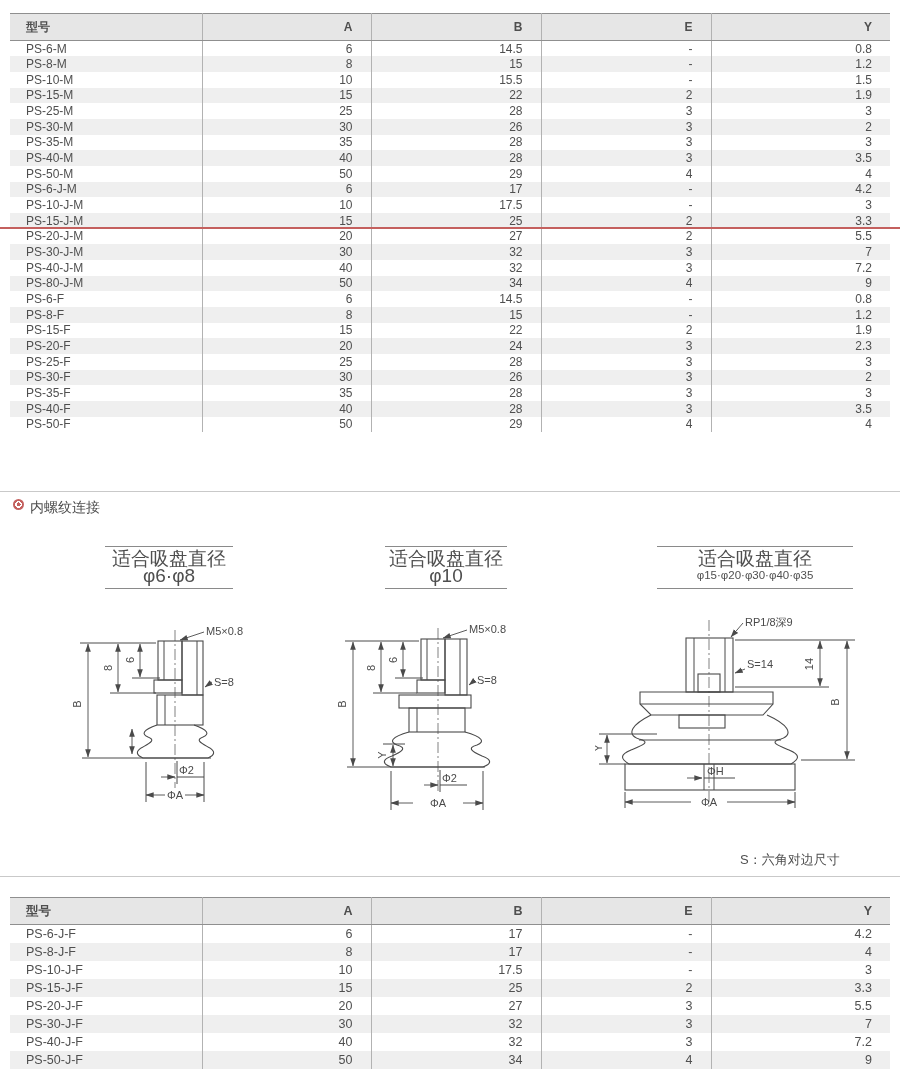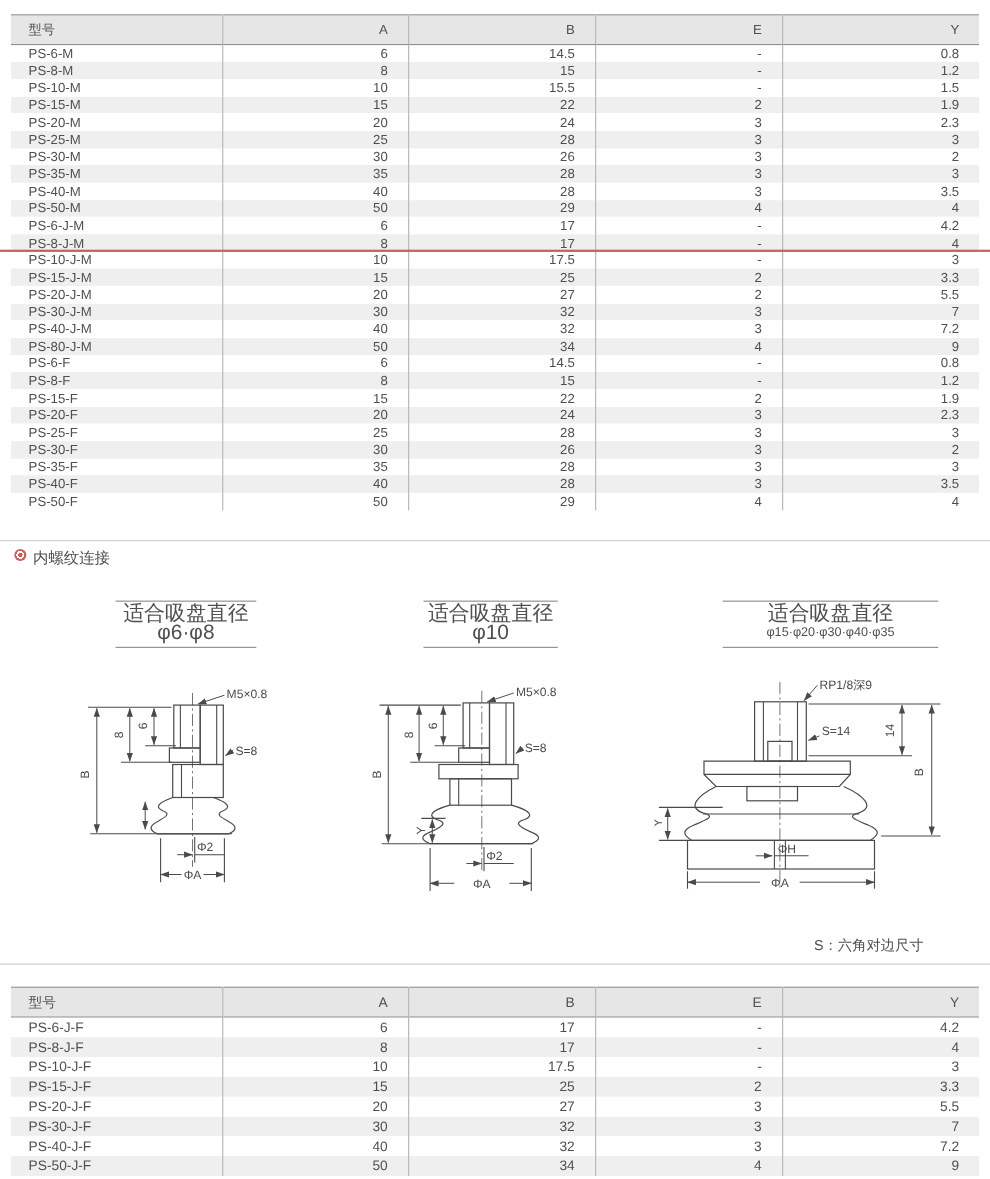--- a/index.html
+++ b/index.html
@@ -2,21 +2,21 @@
 <html><head>
 <meta charset="utf-8">
 <style>
 *{margin:0;padding:0;box-sizing:border-box}
 html,body{width:900px;height:1072px}
 body{background:#fff;font-family:"Liberation Sans","DejaVu Sans",sans-serif;color:#4f4f4f;position:relative;overflow:hidden}
 .page{position:absolute;left:0;top:0;width:900px;height:1072px}
 .spec-table{position:absolute;left:10px;width:880px;border-collapse:collapse;table-layout:fixed;border-top:1px solid #8f8f8f}
 .t-top{top:13px;font-size:12px}
 .t-bottom{top:897px;font-size:12.5px}
-.spec-table th{background:#e6e6e6;font-weight:normal;border-bottom:1px solid #8f8f8f;height:27px}
+.spec-table th{background:#e6e6e6;font-weight:bold;border-bottom:1px solid #8f8f8f;height:27px}
 .spec-table th,.spec-table td{text-align:right;padding:0 18px 0 0;vertical-align:middle;white-space:nowrap;overflow:hidden}
 .spec-table th.c0,.spec-table td.c0{text-align:left;padding:0 0 0 16px}
 .spec-table th+th,.spec-table td+td{border-left:1px solid #b2b2b2}
 .t-top tbody tr{height:15.68px}
 .t-bottom tbody tr{height:18px}
 .spec-table tbody tr:nth-child(even){background:#efefef}
 .red-line{position:absolute;left:0;top:227px;width:900px;height:2px;background:#c4605e}
 .hline{position:absolute;left:0;width:900px;height:1px;background:#c9c9c9}
 .hl1{top:491px}.hl2{top:876px}
 .section-head{position:absolute;left:13px;top:499px;display:flex;align-items:flex-start;gap:6px}
@@ -78,27 +78,20 @@
           <td>1.5</td>
         </tr>
         <tr>
           <td class="c0">PS-15-M</td>
           <td>15</td>
           <td>22</td>
           <td>2</td>
           <td>1.9</td>
         </tr>
         <tr>
-          <td class="c0">PS-20-M</td>
-          <td>20</td>
-          <td>24</td>
-          <td>3</td>
-          <td>2.3</td>
-        </tr>
-        <tr>
           <td class="c0">PS-25-M</td>
           <td>25</td>
           <td>28</td>
           <td>3</td>
           <td>3</td>
         </tr>
         <tr>
           <td class="c0">PS-30-M</td>
           <td>30</td>
           <td>26</td>
@@ -125,27 +118,20 @@
           <td>29</td>
           <td>4</td>
           <td>4</td>
         </tr>
         <tr>
           <td class="c0">PS-6-J-M</td>
           <td>6</td>
           <td>17</td>
           <td>-</td>
           <td>4.2</td>
-        </tr>
-        <tr>
-          <td class="c0">PS-8-J-M</td>
-          <td>8</td>
-          <td>17</td>
-          <td>-</td>
-          <td>4</td>
         </tr>
         <tr>
           <td class="c0">PS-10-J-M</td>
           <td>10</td>
           <td>17.5</td>
           <td>-</td>
           <td>3</td>
         </tr>
         <tr>
           <td class="c0">PS-15-J-M</td>

